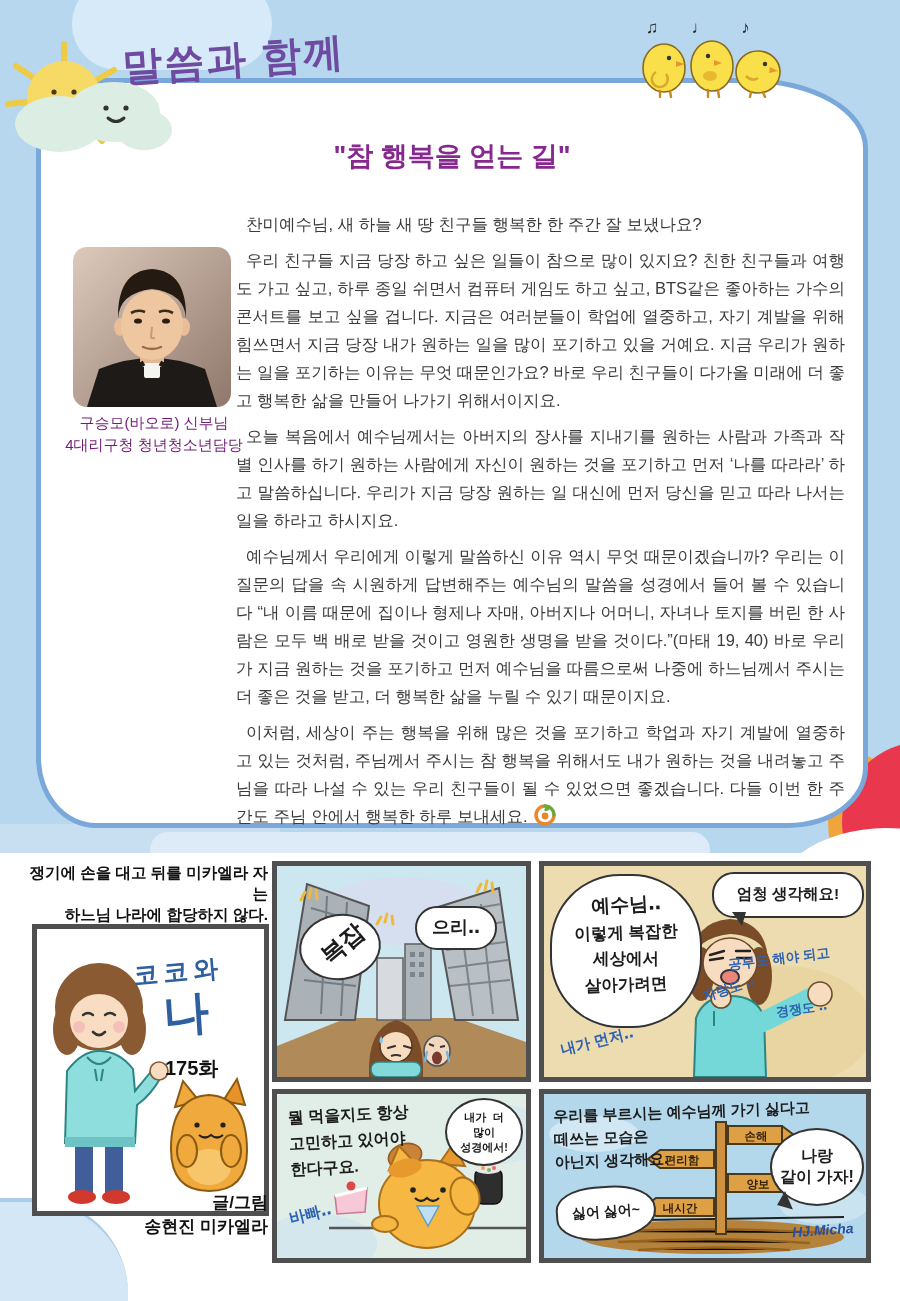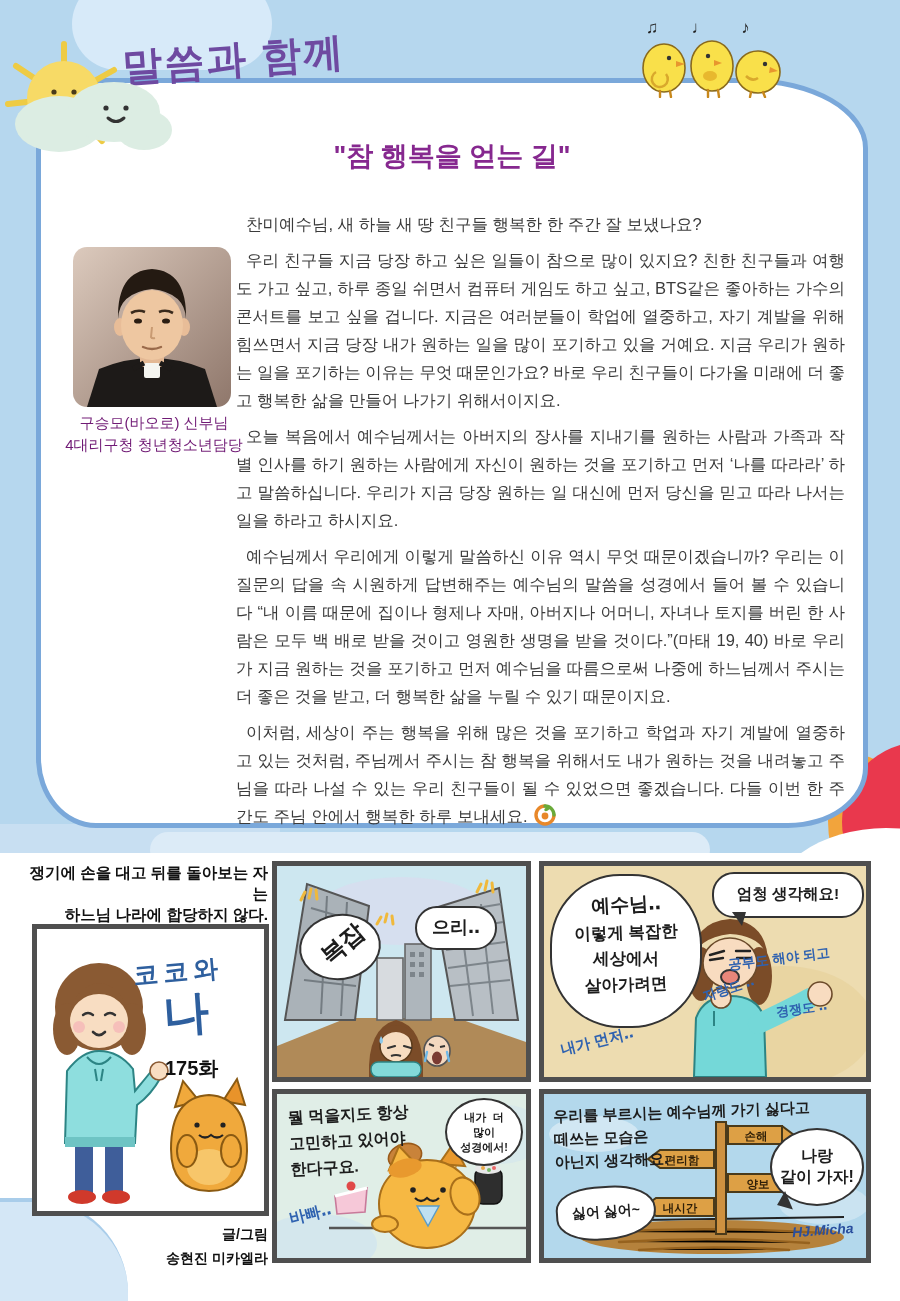--- a/index.html
+++ b/index.html
@@ -35,22 +35,22 @@
   .end-icon{display:inline-block;vertical-align:-4px;margin-left:6px;}
   
   .verse{position:absolute;left:20px;top:862px;width:248px;z-index:3;text-align:right;
          color:#111;font-size:15.5px;font-weight:bold;line-height:21px;}
   .panel{position:absolute;border:5px solid #4f4f4f;box-sizing:border-box;background:#fff;z-index:3;overflow:hidden;}
   .p-intro{left:32px;top:924px;width:237px;height:292px;}
   .p-city{left:272px;top:861px;width:259px;height:221px;}
   .p-busy{left:539px;top:861px;width:332px;height:221px;background:#eddcb0;}
   .p-food{left:272px;top:1089px;width:259px;height:174px;background:#e0eee7;}
   .p-sign{left:539px;top:1089px;width:332px;height:174px;background:#b3d8ec;}
-  .credit{position:absolute;left:90px;top:1222px;width:178px;z-index:3;text-align:right;
-          color:#111;font-size:14px;font-weight:bold;line-height:24px;}
+  .credit{position:absolute;left:90px;top:1191px;width:178px;z-index:3;text-align:right;
+          color:#111;font-size:17px;font-weight:bold;line-height:24px;}
   .koko-title1{position:absolute;left:96px;top:26px;color:#2e5f9e;font-size:25px;font-weight:800;
                letter-spacing:5px;transform:rotate(-5deg);}
   .koko-title2{position:absolute;left:126px;top:54px;color:#2e5f9e;font-size:46px;font-weight:800;transform:rotate(-4deg);}
   .koko-ep{position:absolute;left:128px;top:126px;color:#111;font-size:20px;font-weight:bold;}
   .bub{position:absolute;background:#fff;border:2.5px solid #333;z-index:4;color:#1c1c1c;font-weight:bold;}
   .hand{color:#1c1c1c;font-weight:bold;position:absolute;z-index:4;}
   .blue-hand{color:#2f62b0;font-weight:bold;position:absolute;z-index:4;}
   .tail{position:absolute;width:0;height:0;border-style:solid;}
   svg{display:block;}
 </style>
@@ -167,21 +167,21 @@
     <p>예수님께서 우리에게 이렇게 말씀하신 이유 역시 무엇 때문이겠습니까? 우리는 이 질문의 답을 속 시원하게 답변해주는 예수님의 말씀을 성경에서 들어 볼 수 있습니다 “내 이름 때문에 집이나 형제나 자매, 아버지나 어머니, 자녀나 토지를 버린 한 사람은 모두 백 배로 받을 것이고 영원한 생명을 받을 것이다.”(마태 19, 40) 바로 우리가 지금 원하는 것을 포기하고 먼저 예수님을 따름으로써 나중에 하느님께서 주시는 더 좋은 것을 받고, 더 행복한 삶을 누릴 수 있기 때문이지요.</p>
     <p><span>이처럼, 세상이 주는 행복을 위해 많은 것을 포기하고 학업과 자기 계발에 열중하고 있는 것처럼, 주님께서 주시는 참 행복을 위해서도 내가 원하는 것을 내려놓고 주님을 따라 나설 수 있는 우리 친구들이 될 수 있었으면 좋겠습니다. 다들 이번 한 주간도 주님 안에서 행복한 하루 보내세요.</span><span class="end-icon"><svg width="22" height="22" viewBox="0 0 22 22">
             <path d="M11,2 a9,9 0 1,0 9,9" fill="none" stroke="#e8882a" stroke-width="3.4" stroke-linecap="round"></path>
             <path d="M20,11 a9,9 0 0,0 -9,-9" fill="none" stroke="#6aaa3a" stroke-width="3.4" stroke-linecap="round"></path>
             <ellipse cx="13" cy="5" rx="3" ry="1.8" fill="#6aaa3a" transform="rotate(-30 13 5)"></ellipse>
             <circle cx="11" cy="12" r="3.4" fill="#e8882a"></circle>
           </svg></span></p>
   </div>
 
   <div class="verse">
-    <div>쟁기에 손을 대고 뒤를 돌아보는 자는</div>
+    <div>쟁기에 손을 대고 뒤를 미카엘라 자는</div>
     <div>하느님 나라에 합당하지 않다.</div>
   </div>
 
   <div class="panel p-intro">
     <svg width="227" height="282" viewBox="0 0 227 282" style="position:absolute;left:0;top:0">
 
       <circle cx="62" cy="78" r="44" fill="#8a5a33"></circle>
       <ellipse cx="30" cy="100" rx="14" ry="26" fill="#8a5a33"></ellipse>
       <ellipse cx="95" cy="100" rx="14" ry="26" fill="#8a5a33"></ellipse>
       <ellipse cx="62" cy="92" rx="29" ry="27" fill="#f8ddc2"></ellipse>

